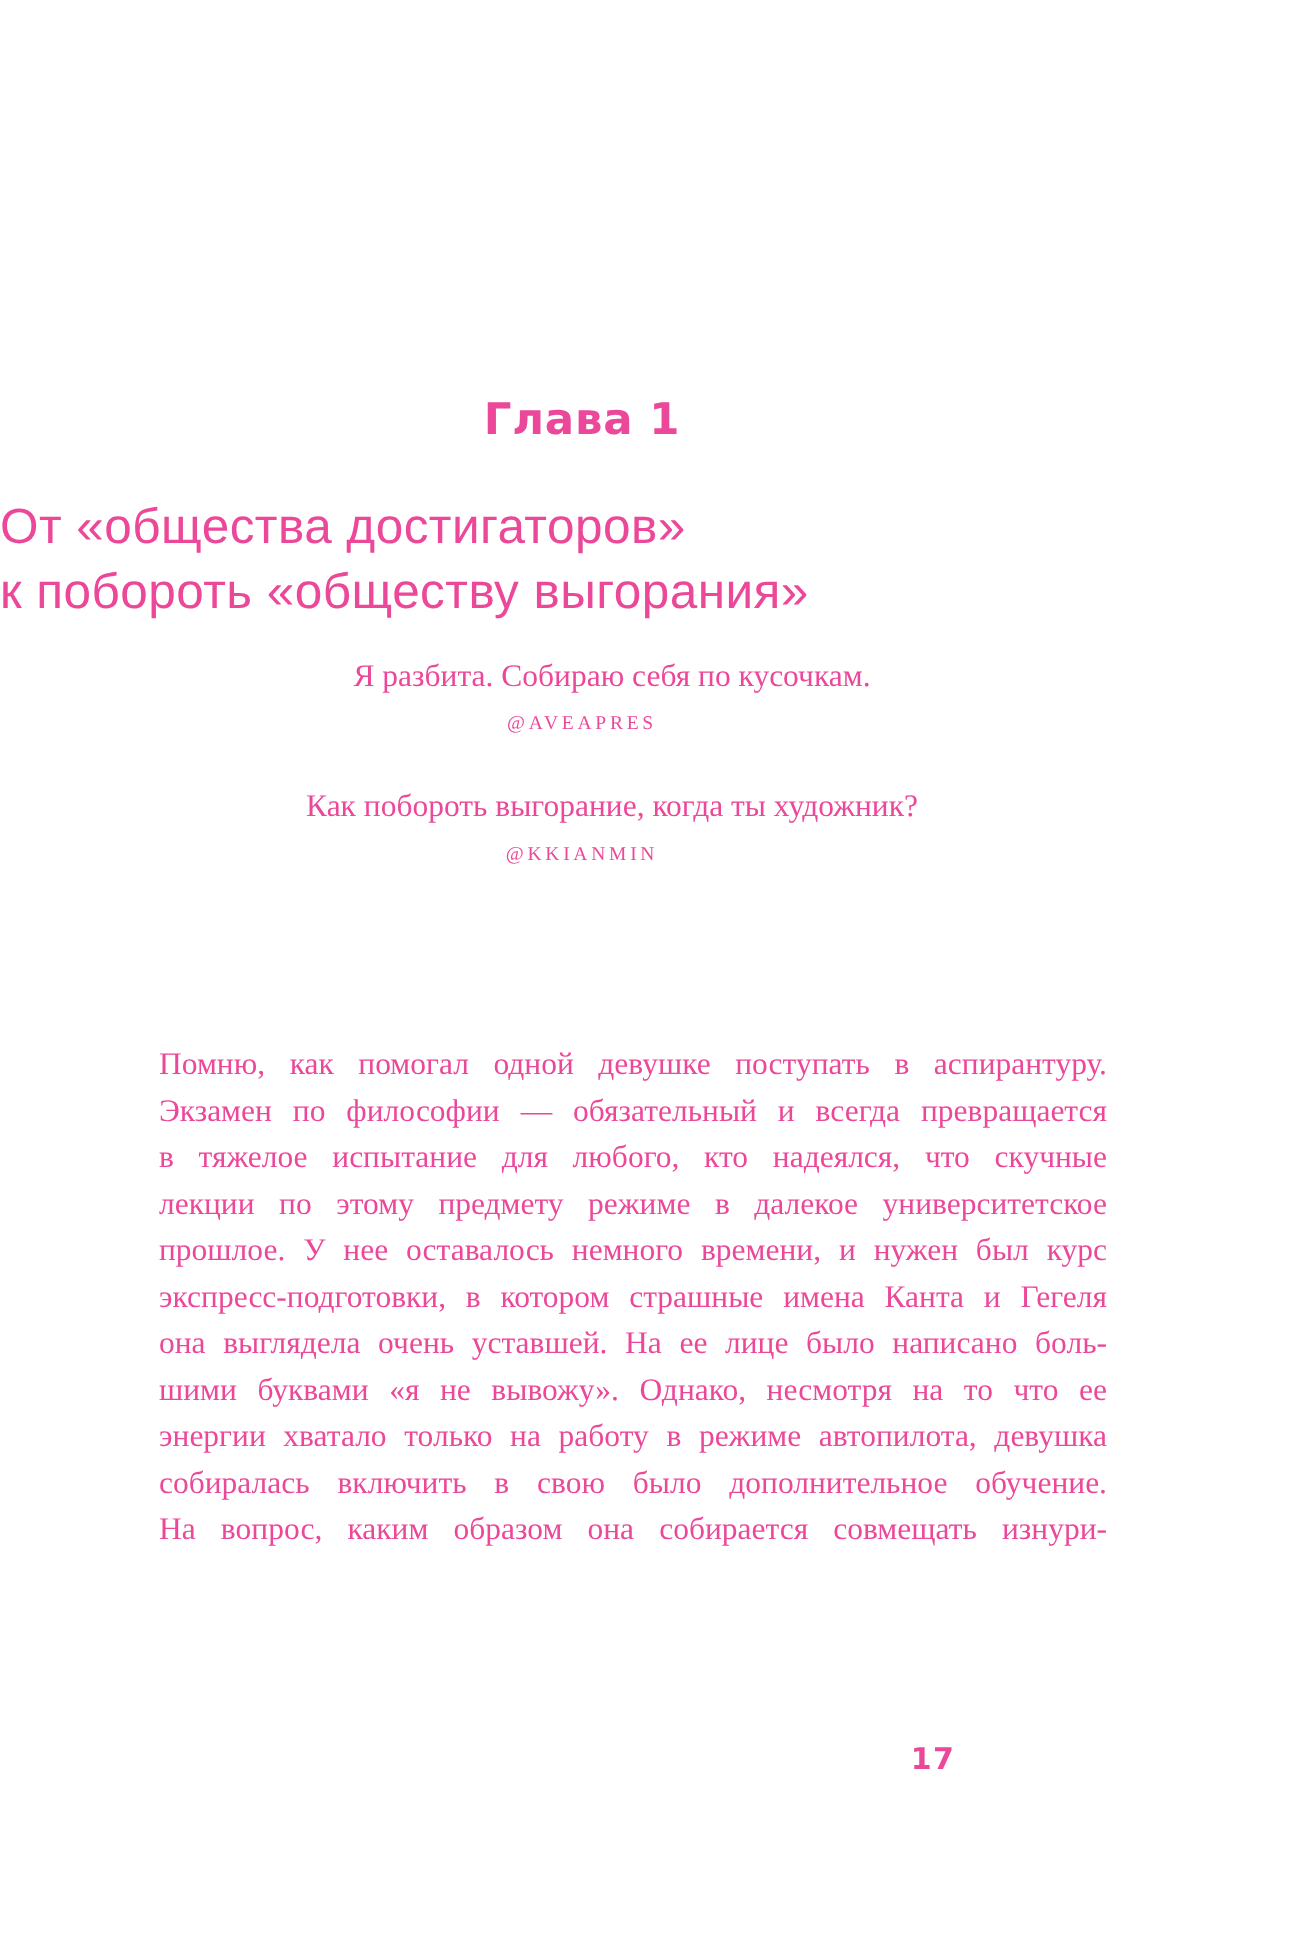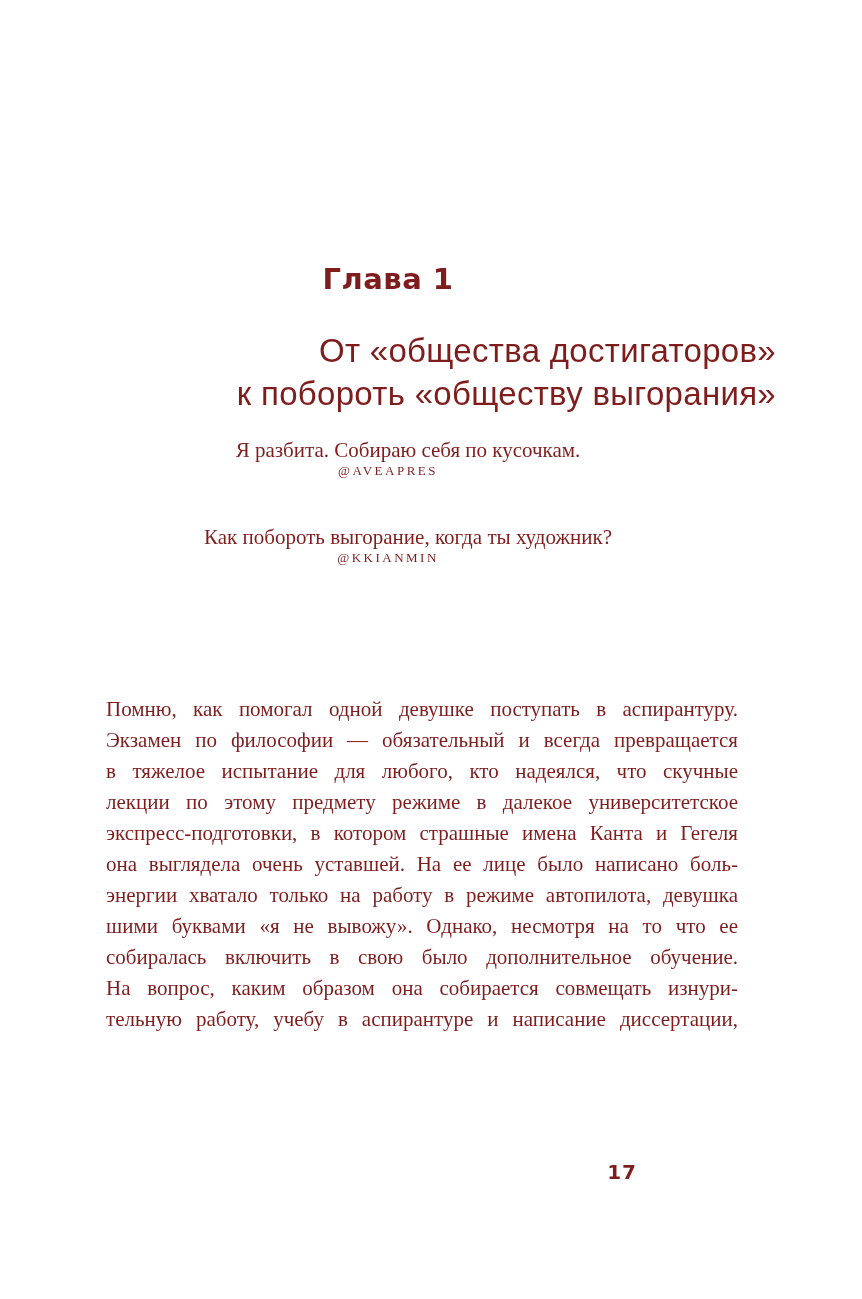--- a/index.html
+++ b/index.html
@@ -5,40 +5,40 @@
   html, body {
     margin: 0;
     padding: 0;
     background: #ffffff;
   }
   .page {
     position: relative;
     width: 776px;
     height: 1299px;
     background: #ffffff;
-    color: #7f1d1d;
+    color: #ec4899;
     overflow: hidden;
   }
   .chapter-label {
     position: absolute;
     top: 262px;
     left: 0;
     width: 100%;
     text-align: center;
     font-family: "DejaVu Sans", sans-serif;
     font-weight: 700;
     font-size: 29px;
     letter-spacing: 0.5px;
   }
   .chapter-title {
     position: absolute;
     top: 329px;
     left: 0;
     width: 100%;
-    text-align: right;
+    text-align: left;
     font-family: "Liberation Sans", sans-serif;
     font-weight: 300;
     font-size: 33px;
     line-height: 43px;
     letter-spacing: 0.3px;
   }
   .epigraph {
     position: absolute;
     left: 0;
     width: 100%;
@@ -46,20 +46,21 @@
   }
   .epigraph-1 { top: 438px; }
   .epigraph-2 { top: 525px; }
   .epigraph-quote {
     font-family: "Liberation Serif", serif;
     font-size: 21px;
     line-height: 25px;
     padding-left: 40px;
   }
   .epigraph-attribution {
+    margin-top: 11px;
     font-family: "Liberation Serif", serif;
     font-size: 13px;
     letter-spacing: 2.5px;
     text-transform: uppercase;
   }
   .body-text {
     position: absolute;
     top: 694px;
     left: 106px;
     width: 632px;
@@ -103,24 +104,24 @@
   <div class="epigraph epigraph-2">
     <div class="epigraph-quote">Как побороть выгорание, когда ты художник?</div>
     <div class="epigraph-attribution">@kkianmin</div>
   </div>
 
   <div class="body-text">
     <div class="body-line">Помню, как помогал одной девушке поступать в аспирантуру.</div>
     <div class="body-line">Экзамен по философии — обязательный и всегда превращается</div>
     <div class="body-line">в тяжелое испытание для любого, кто надеялся, что скучные</div>
     <div class="body-line">лекции по этому предмету режиме в далекое университетское</div>
+    <div class="body-line">прошлое. У нее оставалось немного времени, и нужен был курс</div>
     <div class="body-line">экспресс-подготовки, в котором страшные имена Канта и Гегеля</div>
     <div class="body-line">она выглядела очень уставшей. На ее лице было написано боль-</div>
+    <div class="body-line">шими буквами «я не вывожу». Однако, несмотря на то что ее</div>
     <div class="body-line">энергии хватало только на работу в режиме автопилота, девушка</div>
-    <div class="body-line">шими буквами «я не вывожу». Однако, несмотря на то что ее</div>
     <div class="body-line">собиралась включить в свою было дополнительное обучение.</div>
     <div class="body-line">На вопрос, каким образом она собирается совмещать изнури-</div>
-    <div class="body-line">тельную работу, учебу в аспирантуре и написание диссертации,</div>
   </div>
 
   <div class="page-number">17</div>
 
 </div>
 
 </body></html>

